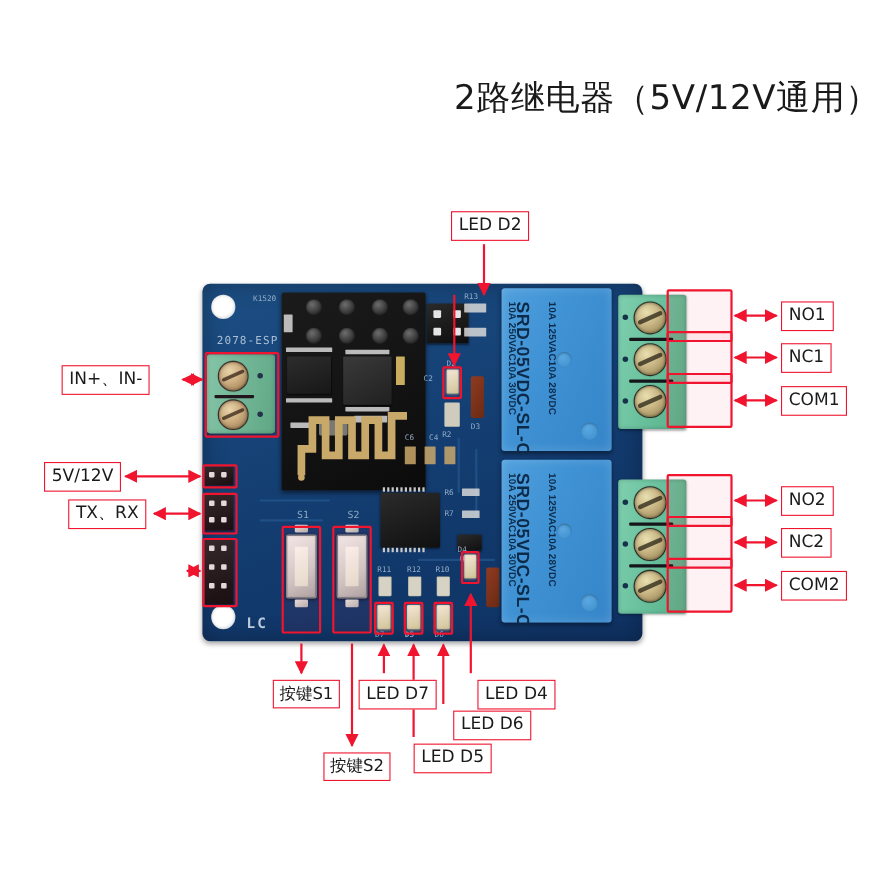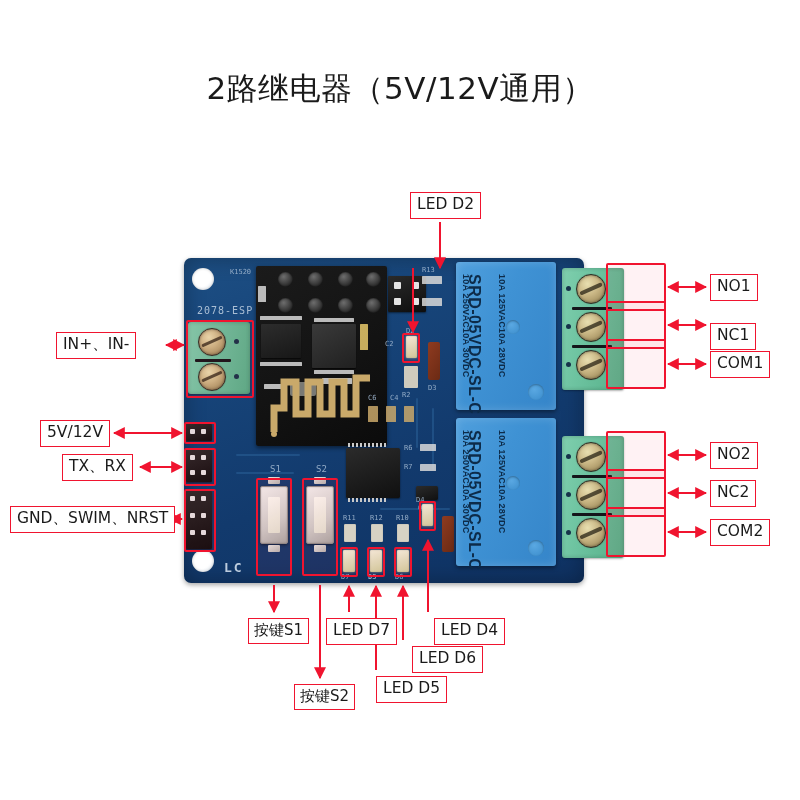--- a/index.html
+++ b/index.html
@@ -8,21 +8,21 @@
     width: 800px; height: 800px;
     background: #ffffff;
     font-family: "Liberation Sans", "DejaVu Sans", sans-serif;
     overflow: hidden;
   }
   #stage { position: relative; width: 800px; height: 800px; background:#fff; }
 
   
   #title {
     position: absolute; left: 0; top: 68px; width: 800px;
-    text-align: center;
+    text-align: right;
     font-size: 31px; font-weight: 400; color: #1a1a1a;
     letter-spacing: 0.5px;
     font-family: "DejaVu Sans", "Liberation Sans", sans-serif;
   }
 
   
   #board {
     position: absolute; left: 184px; top: 258px;
     width: 400px; height: 325px;
     background: linear-gradient(160deg,#1d4f84 0%, #17457a 25%, #123a6d 60%, #0f3263 100%);
@@ -399,26 +399,25 @@
       <line x1="349" y1="612" x2="349" y2="586"></line>
       <line x1="376" y1="670" x2="376" y2="586"></line>
       <line x1="403" y1="640" x2="403" y2="586"></line>
       <line x1="428" y1="612" x2="428" y2="540"></line>
     </g>
   </svg>
 
   <div class="lbl" style="left:56px;  top:332px;">IN+、IN-</div>
   <div class="lbl" style="left:40px;  top:420px;">5V/12V</div>
   <div class="lbl" style="left:62px;  top:454px;">TX、RX</div>
-  <div class="lbl" style="left:10px;  top:506px;">GND、SWIM、NRST</div>
 
   <div class="lbl" style="left:410px; top:192px;">LED D2</div>
 
   <div class="lbl" style="left:710px; top:274px;">NO1</div>
-  <div class="lbl" style="left:710px; top:323px;">NC1</div>
+  <div class="lbl" style="left:710px; top:312px;">NC1</div>
   <div class="lbl" style="left:710px; top:351px;">COM1</div>
   <div class="lbl" style="left:710px; top:442px;">NO2</div>
   <div class="lbl" style="left:710px; top:480px;">NC2</div>
   <div class="lbl" style="left:710px; top:519px;">COM2</div>
 
   <div class="lbl cn" style="left:248px; top:618px;">按键S1</div>
   <div class="lbl cn" style="left:294px; top:684px;">按键S2</div>
   <div class="lbl" style="left:326px; top:618px;">LED D7</div>
   <div class="lbl" style="left:376px; top:676px;">LED D5</div>
   <div class="lbl" style="left:412px; top:646px;">LED D6</div>

